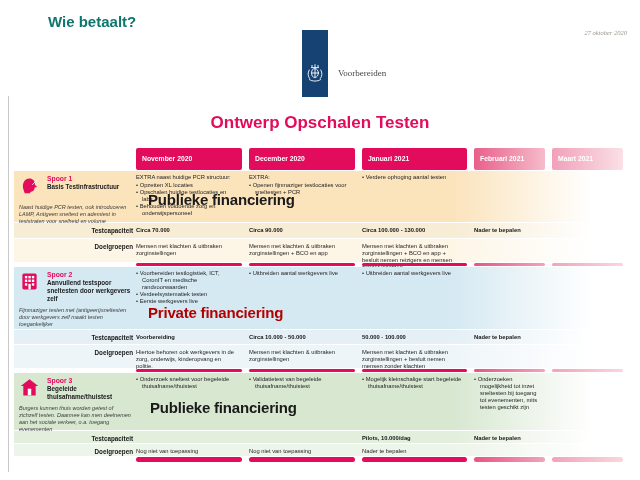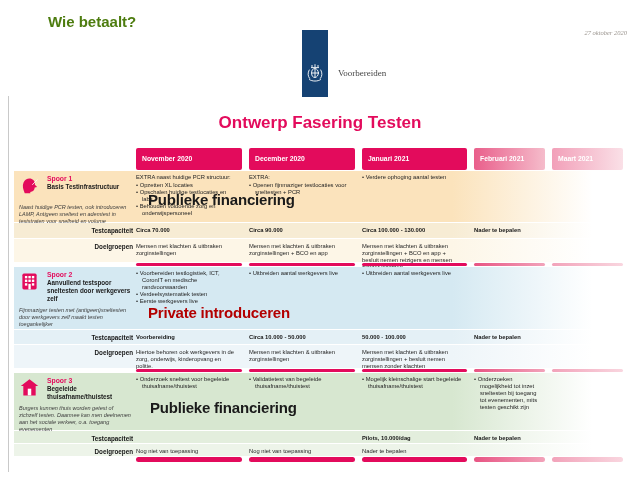--- a/index.html
+++ b/index.html
@@ -1,21 +1,21 @@
 <!DOCTYPE html>
 <html><head>
 <meta charset="utf-8">
 <style>
   html,body{margin:0;padding:0;}
   body{width:640px;height:480px;background:#ffffff;position:relative;overflow:hidden;
        font-family:"Liberation Sans",sans-serif;-webkit-font-smoothing:antialiased;}
   .abs{position:absolute;}
 
   
-  #page-title{left:48px;top:13px;font-size:15px;font-weight:bold;color:#4d7c0f;}
+  #page-title{left:48px;top:13px;font-size:15px;font-weight:bold;color:#0f766e;}
   #left-line{left:8px;top:96px;width:1px;height:376px;background:#c9c9c9;}
   #ribbon{left:302px;top:30px;width:26px;height:67px;background:#154273;}
   #emblem{left:306px;top:63px;}
   #logo-word{left:338px;top:68px;font-family:"Liberation Serif",serif;font-size:9px;color:#474747;}
   #date{right:13px;top:29px;font-family:"Liberation Serif",serif;font-style:italic;font-size:6.5px;color:#9a948e;}
   #slide-title{left:0;top:113px;width:640px;text-align:center;font-size:17px;font-weight:bold;color:#e30b5c;}
 
   
   .hdr{top:148px;height:22px;border-radius:2px;color:#fff;font-size:6.8px;font-weight:bold;
        line-height:22px;padding-left:6px;box-sizing:border-box;}
@@ -59,21 +59,21 @@
       <ellipse cx="9" cy="10" rx="3.4" ry="4.4"></ellipse>
       <path d="M9 5.6 V14.4 M5.6 10 H12.4"></path>
       <path d="M3.2 7 C1.6 10 1.7 13 3.6 15.4"></path>
       <path d="M14.8 7 C16.4 10 16.3 13 14.4 15.4"></path>
       <path d="M3.4 16.6 C6 18.6 12 18.6 14.6 16.6"></path>
     </g>
   </svg>
 </div>
 <div class="abs" id="logo-word">Voorbereiden</div>
 <div class="abs" id="date">27 oktober 2020</div>
-<div class="abs" id="slide-title">Ontwerp Fasering Testen</div>
+<div class="abs" id="slide-title">Ontwerp Opschalen Testen</div>
 
 <div id="table-root">
     <div class="abs hdr solid" style="left: 136px; width: 106px;">November 2020</div>
     <div class="abs hdr solid" style="left: 249px; width: 106px;">December 2020</div>
     <div class="abs hdr solid" style="left: 362px; width: 105px;">Januari 2021</div>
     <div class="abs hdr fade1" style="left: 474px; width: 71px;">Februari 2021</div>
     <div class="abs hdr fade2" style="left: 552px; width: 71px;">Maart 2021</div>
     <div class="abs band" style="top: 171px; height: 51px;">
       <div class="bandbg" style="background: linear-gradient(90deg, rgb(251, 227, 188) 0%, rgb(251, 227, 188) 72%, rgba(255, 255, 255, 0) 95%);"></div>
       <div class="labelblock">
@@ -166,21 +166,21 @@
         <ul>
           <li>Uitbreiden aantal werkgevers live</li>
         </ul>
       </div>
       <div class="cell" style="left: 362px; width: 105px;">
         <ul>
           <li>Uitbreiden aantal werkgevers live</li>
         </ul>
       </div>
     </div>
-    <div class="overlay" style="left: 148px; top: 304px; color: rgb(179, 0, 0);">Private introduceren</div>
+    <div class="overlay" style="left: 148px; top: 304px; color: rgb(179, 0, 0);">Private financiering</div>
     <div class="abs band" style="top: 330px; height: 14px;">
       <div class="bandbg" style="background: linear-gradient(90deg, rgb(228, 240, 246) 0%, rgb(228, 240, 246) 72%, rgba(255, 255, 255, 0) 95%);"></div>
       <div class="rowlabel">Testcapaciteit</div>
       <div class="cell capval" style="left: 136px; width: 106px; top: 4px;">Voorbereiding</div>
       <div class="cell capval" style="left: 249px; width: 106px; top: 4px;">Circa 10.000 - 50.000</div>
       <div class="cell capval" style="left: 362px; width: 105px; top: 4px;">50.000 - 100.000</div>
       <div class="cell capval" style="left: 474px; width: 71px; top: 4px;">Nader te bepalen</div>
     </div>
     <div class="abs band" style="top: 345px; height: 23px;">
       <div class="bandbg" style="background: linear-gradient(90deg, rgb(238, 245, 249) 0%, rgb(238, 245, 249) 72%, rgba(255, 255, 255, 0) 95%);"></div>

